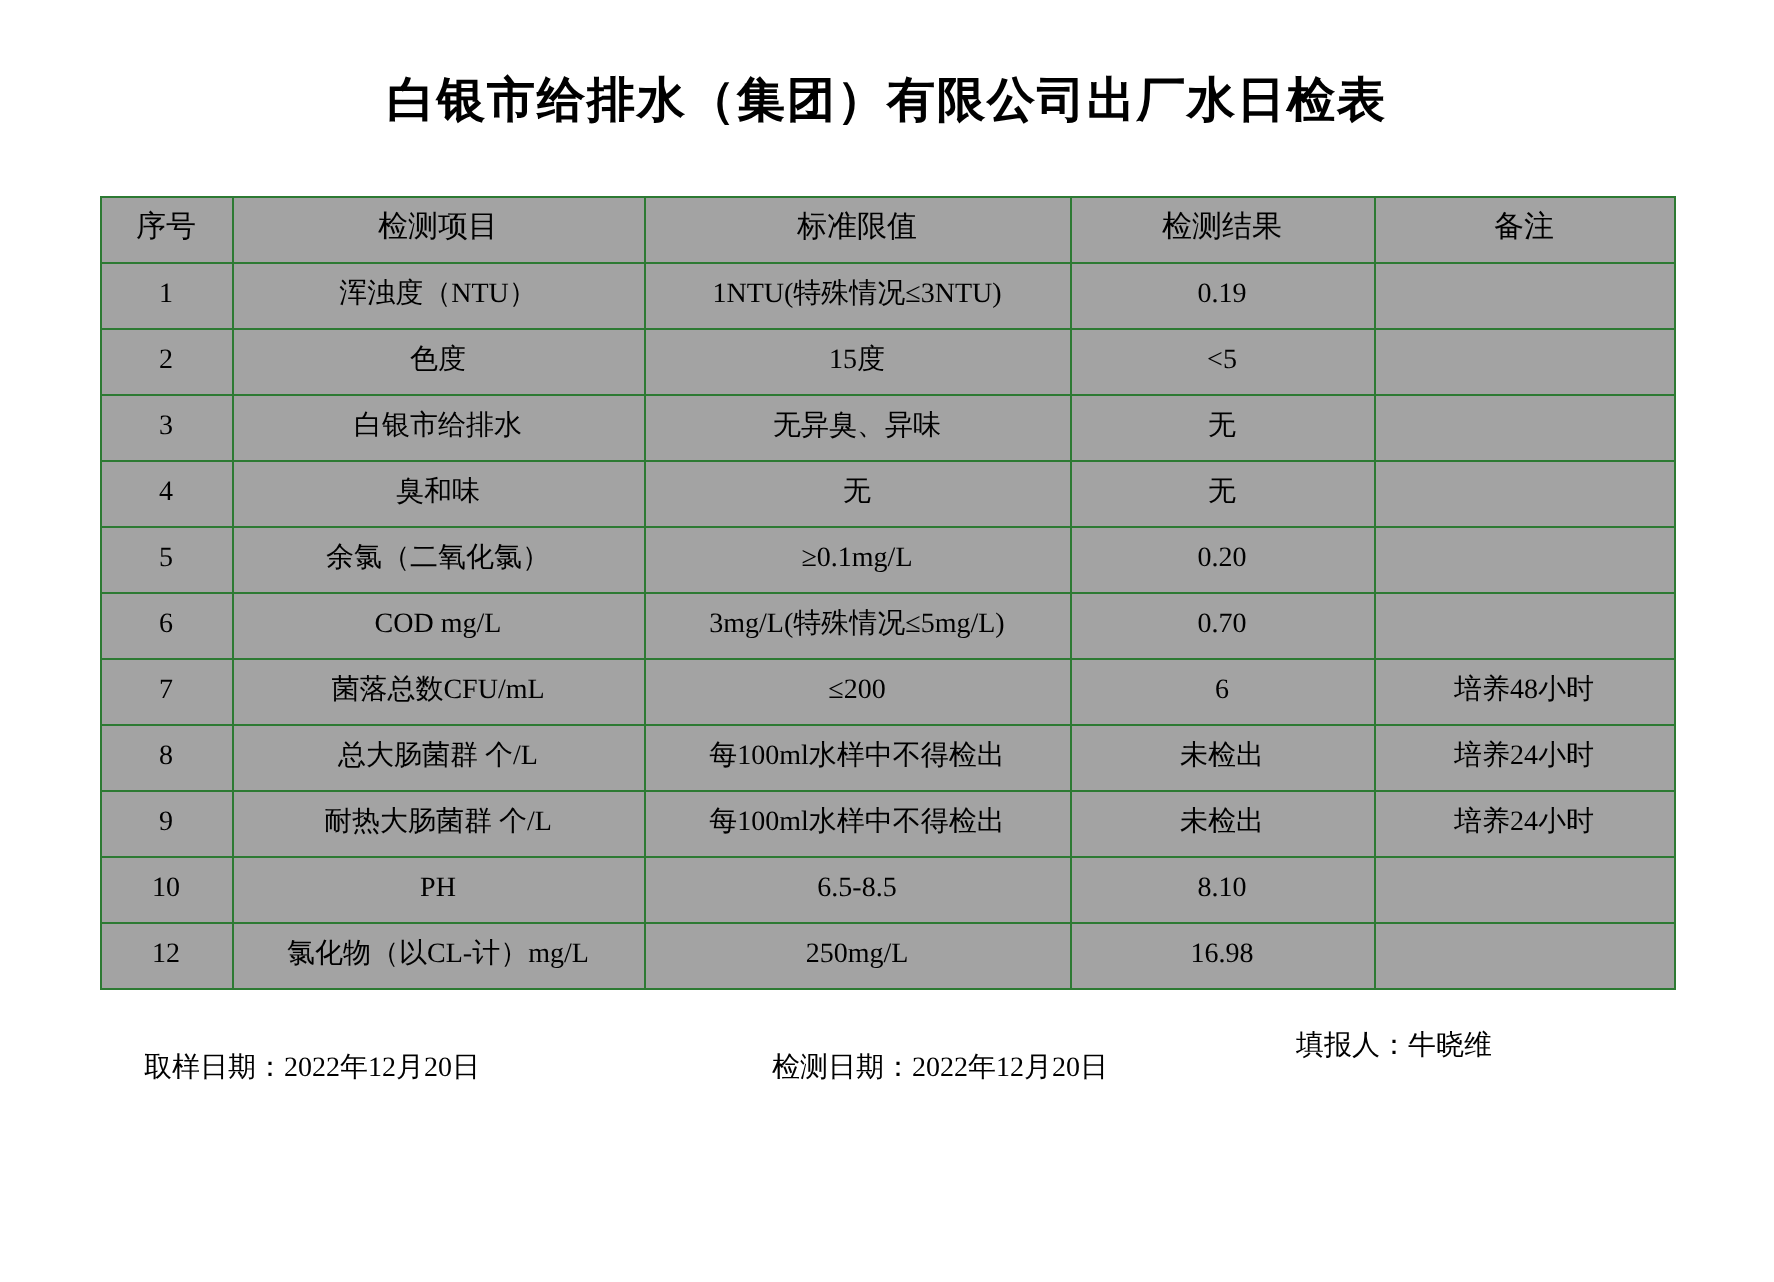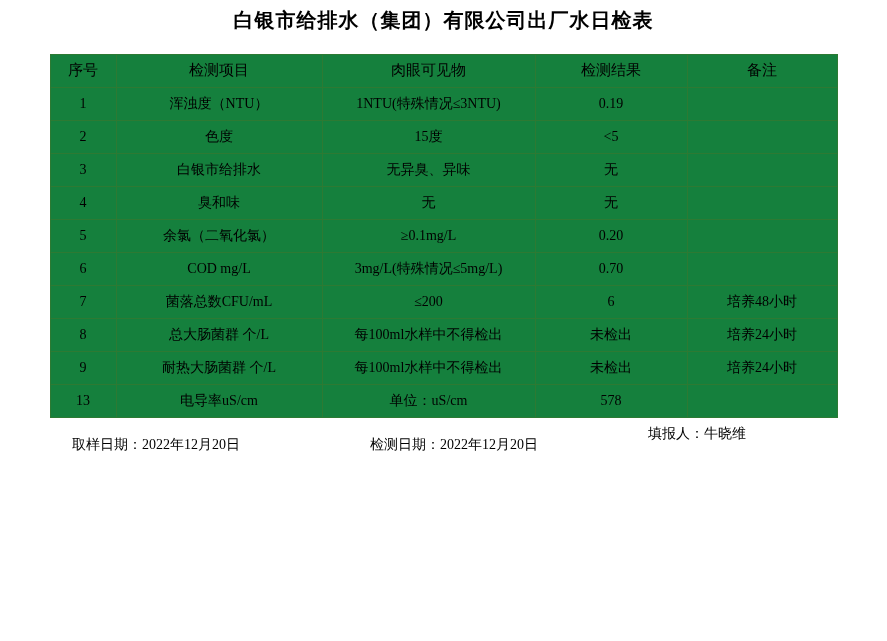--- a/index.html
+++ b/index.html
@@ -15,33 +15,33 @@
     overflow: hidden;
   }
   .page {
     position: relative;
     width: 887px;
     height: 641px;
     box-sizing: border-box;
   }
   .doc-title {
     text-align: center;
-    font-size: 20px;
+    font-size: 24px;
     font-weight: bold;
     letter-spacing: 1px;
-    padding-top: 7px;
+    padding-top: 34px;
     padding-bottom: 16px;
     font-family: "Liberation Serif", "DejaVu Serif", serif;
   }
   table.report {
     border-collapse: collapse;
-    margin: 4px auto;
+    margin: 16px auto;
     width: 787px;
     table-layout: fixed;
-    background: #15803d;
+    background: #a3a3a3;
   }
   table.report td, table.report th {
     border: 1px solid #2d7a33;
     text-align: center;
     vertical-align: middle;
     font-size: 14px;
     font-weight: normal;
     padding: 0;
     height: 32px;
     line-height: 1.15;
@@ -65,21 +65,21 @@
     margin: 0 auto;
     padding-top: 14px;
     font-size: 14px;
     height: 24px;
   }
   .footer span {
     position: absolute;
     white-space: nowrap;
   }
   .f-sample { left: 22px; top: 14px; }
-  .f-test   { left: 320px; top: 14px; }
+  .f-test   { left: 336px; top: 14px; }
   .f-filler { left: 598px; top: 3px; }
 </style>
 </head>
 <body>
 
 <div class="page">
 
   <div class="doc-title">白银市给排水（集团）有限公司出厂水日检表</div>
 
   <table class="report">
@@ -87,21 +87,21 @@
       <col class="col-no">
       <col class="col-item">
       <col class="col-limit">
       <col class="col-res">
       <col class="col-rem">
     </colgroup>
     <thead>
       <tr>
         <td>序号</td>
         <td>检测项目</td>
-        <td>肉眼可见物</td>
+        <td>标准限值</td>
         <td>检测结果</td>
         <td>备注</td>
       </tr>
     </thead>
     <tbody>
       <tr>
         <td class="num">1</td>
         <td>浑浊度（NTU）</td>
         <td>1NTU(特殊情况≤3NTU)</td>
         <td class="num">0.19</td>
@@ -157,24 +157,31 @@
         <td>培养24小时</td>
       </tr>
       <tr>
         <td class="num">9</td>
         <td>耐热大肠菌群 个/L</td>
         <td>每100ml水样中不得检出</td>
         <td>未检出</td>
         <td>培养24小时</td>
       </tr>
       <tr>
-        <td class="num">13</td>
-        <td>电导率uS/cm</td>
-        <td>单位：uS/cm</td>
-        <td class="num">578</td>
+        <td class="num">10</td>
+        <td>PH</td>
+        <td class="num">6.5-8.5</td>
+        <td class="num">8.10</td>
+        <td></td>
+      </tr>
+      <tr>
+        <td class="num">12</td>
+        <td>氯化物（以CL-计）mg/L</td>
+        <td>250mg/L</td>
+        <td class="num">16.98</td>
         <td></td>
       </tr>
     </tbody>
   </table>
 
   <div class="footer">
     <span class="f-sample">取样日期：2022年12月20日</span>
     <span class="f-test">检测日期：2022年12月20日</span>
     <span class="f-filler">填报人：牛晓维</span>
   </div>

